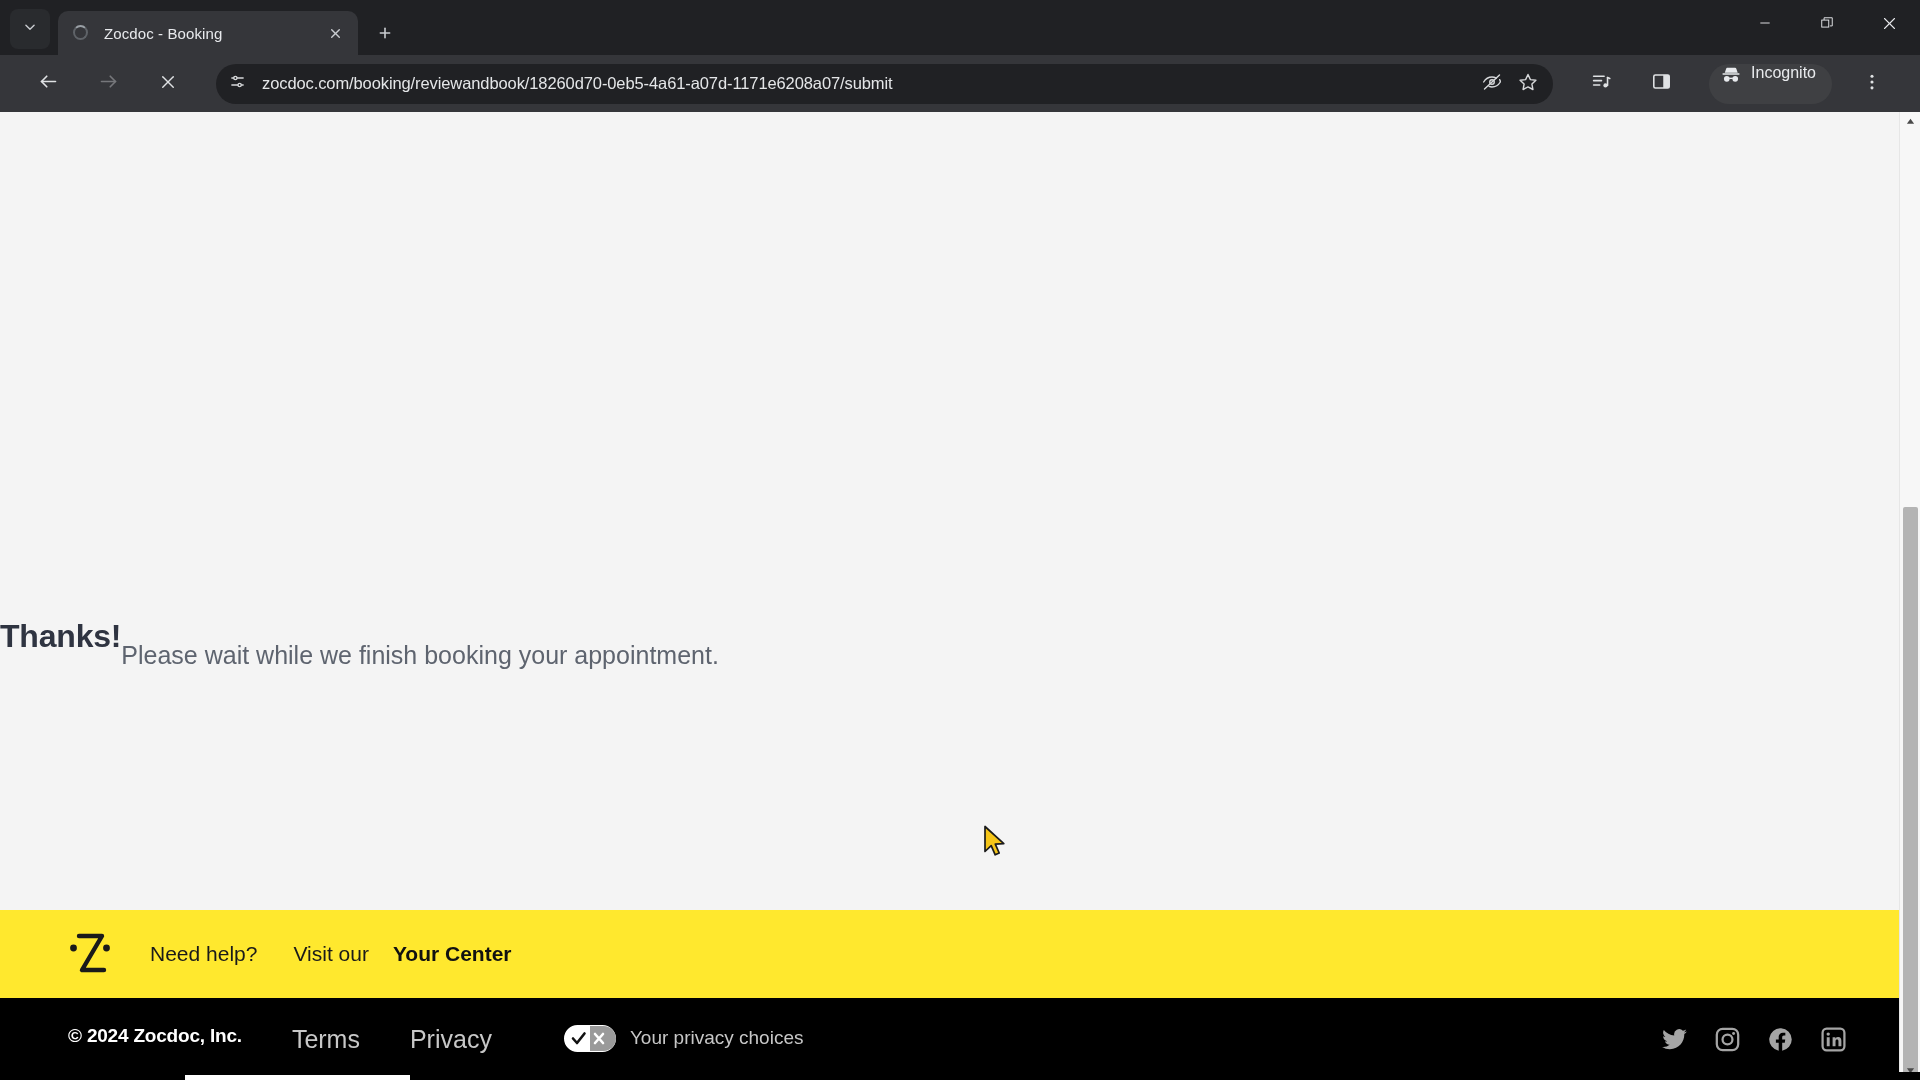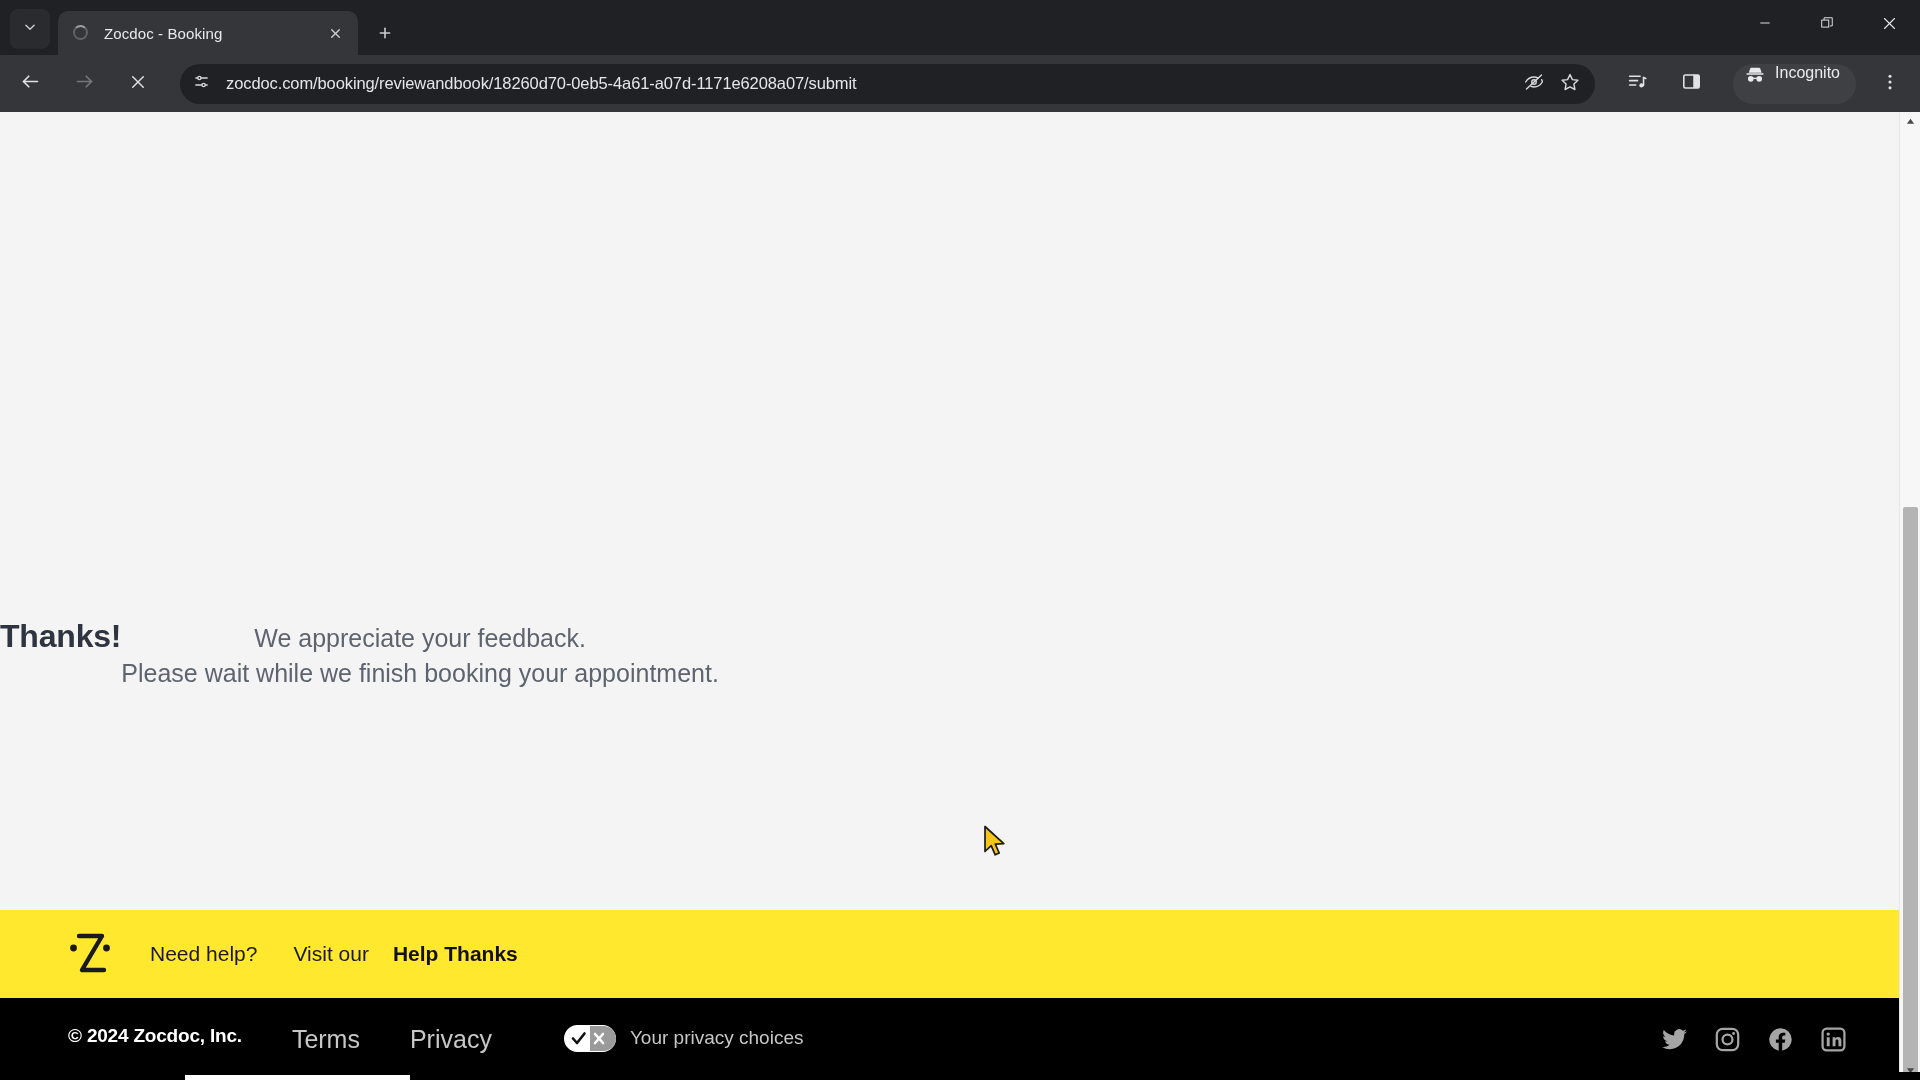--- a/index.html
+++ b/index.html
@@ -124,23 +124,23 @@
     justify-content: center;
     cursor: pointer;
   }
 
   
   .toolbar {
     height: 57px;
     background: #35363a;
     display: flex;
     align-items: center;
-    padding: 0 10px;
+    padding: 0 28px;
     flex: 0 0 57px;
-    gap: 14px;
+    gap: 20px;
   }
 
   .nav-btn {
     width: 40px;
     height: 40px;
     border-radius: 50%;
     display: flex;
     align-items: center;
     justify-content: center;
     cursor: pointer;
@@ -569,37 +569,36 @@
     </div>
   </div>
 
   <div class="viewport">
 
     <div class="page">
 
       <div class="page-main">
         <div class="thanks-title">Thanks!</div>
         <div class="thanks-body">
-          <div>We appreciate your feedback.</div>
           <div>Please wait while we finish booking your appointment.</div>
         </div>
       </div>
 
       <div class="help-banner">
         <span class="zocdoc-logo">
           <svg width="44" height="56" viewBox="0 0 44 56" fill="none">
             <circle cx="5.5" cy="22" r="3.4" fill="#1a1a1a"></circle>
             <circle cx="38.5" cy="22" r="3.4" fill="#1a1a1a"></circle>
             <path d="M11 10 H34 L14 44 H36" stroke="#1a1a1a" stroke-width="4.4" stroke-linecap="round" stroke-linejoin="round" fill="none"></path>
           </svg>
         </span>
         <div class="help-text">
           <span class="q">Need help?</span>
           <span>Visit our</span>
-          <a class="help-link">Help Thanks</a>
+          <a class="help-link">Your Center</a>
         </div>
       </div>
 
       <div class="site-footer">
         <div class="footer-left">
           <span class="copyright">© 2024 Zocdoc, Inc.</span>
           <a class="footer-link">Terms</a>
           <a class="footer-link">Privacy</a>
 
           <div class="privacy-choices">

